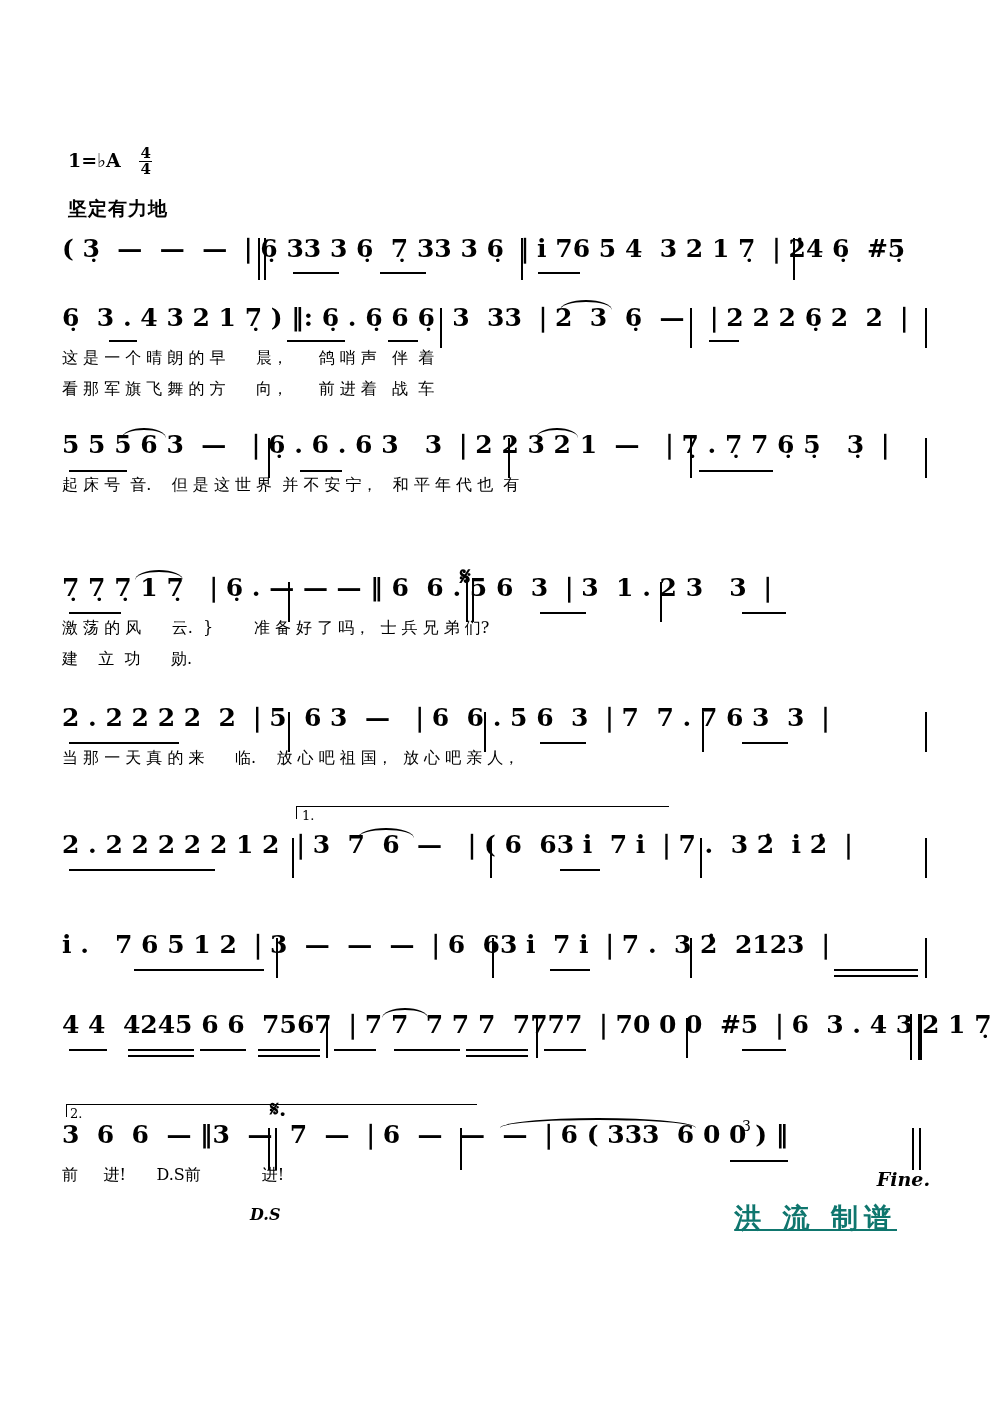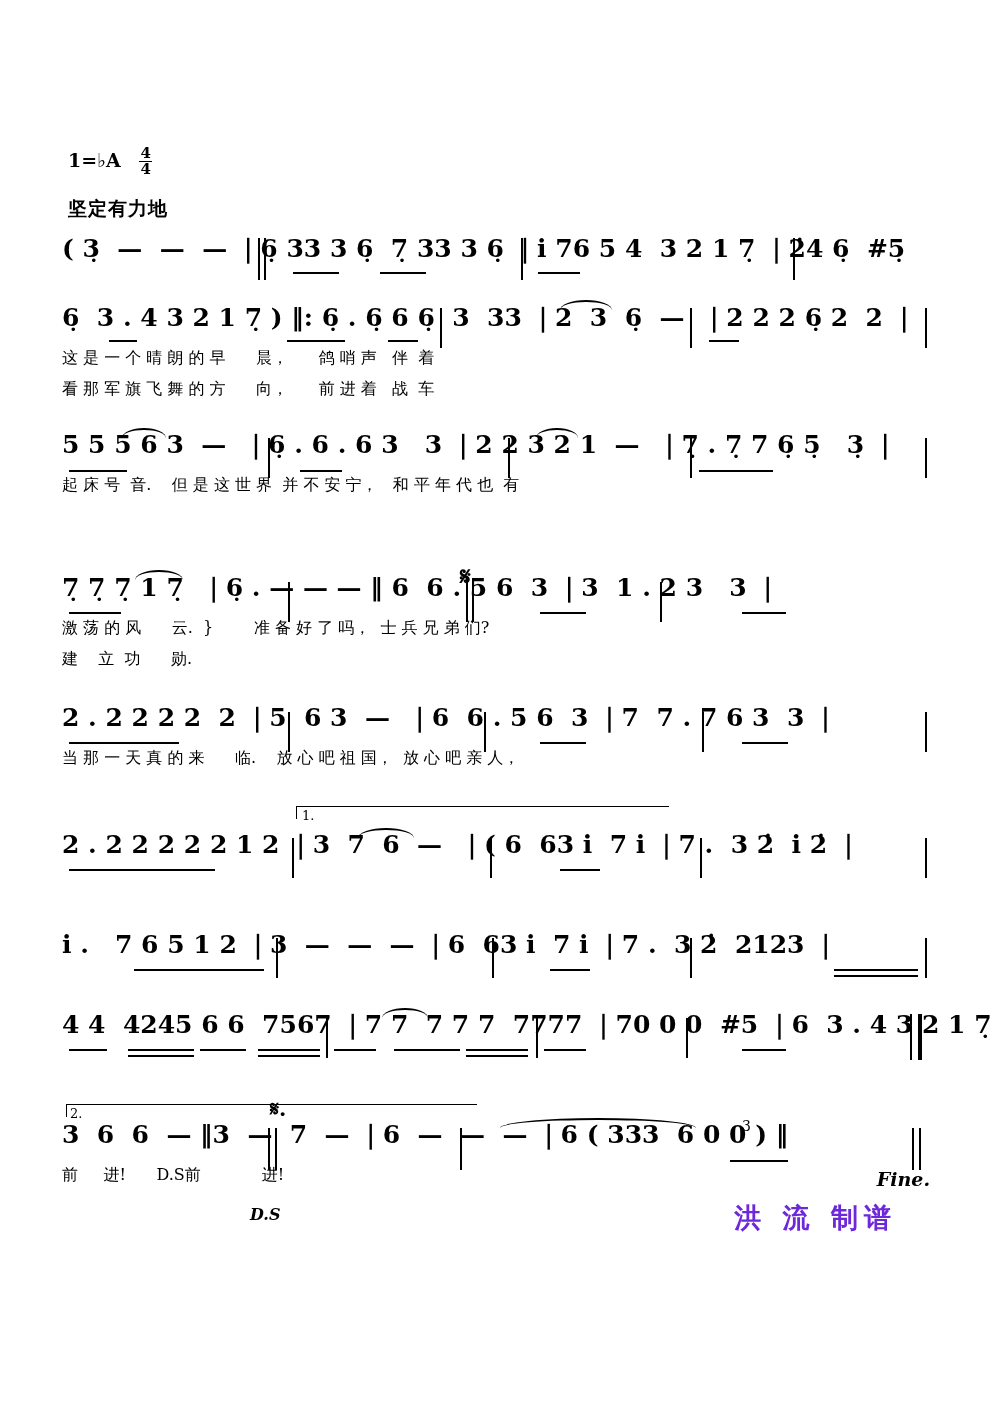--- a/index.html
+++ b/index.html
@@ -134,21 +134,22 @@
     font-weight: bold;
   }
   .stamp {
     position: absolute;
     right: 95px;
     top: 1200px;
     font-family: "DejaVu Serif", serif;
     font-size: 27px;
     font-weight: bold;
     letter-spacing: 6px;
-    color: #6d28d9;
+    color: #0f766e;
+    text-decoration: underline;
   }
   .fine {
     position: absolute;
     right: 62px;
     top: 1168px;
     font-family: "DejaVu Serif", serif;
     font-style: italic;
     font-weight: bold;
     font-size: 19px;
   }

